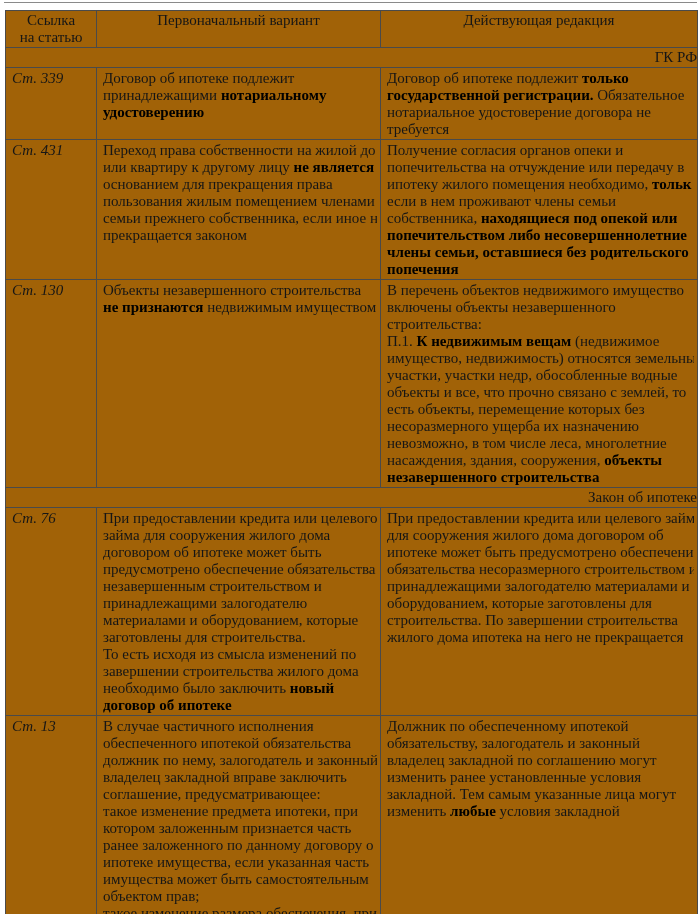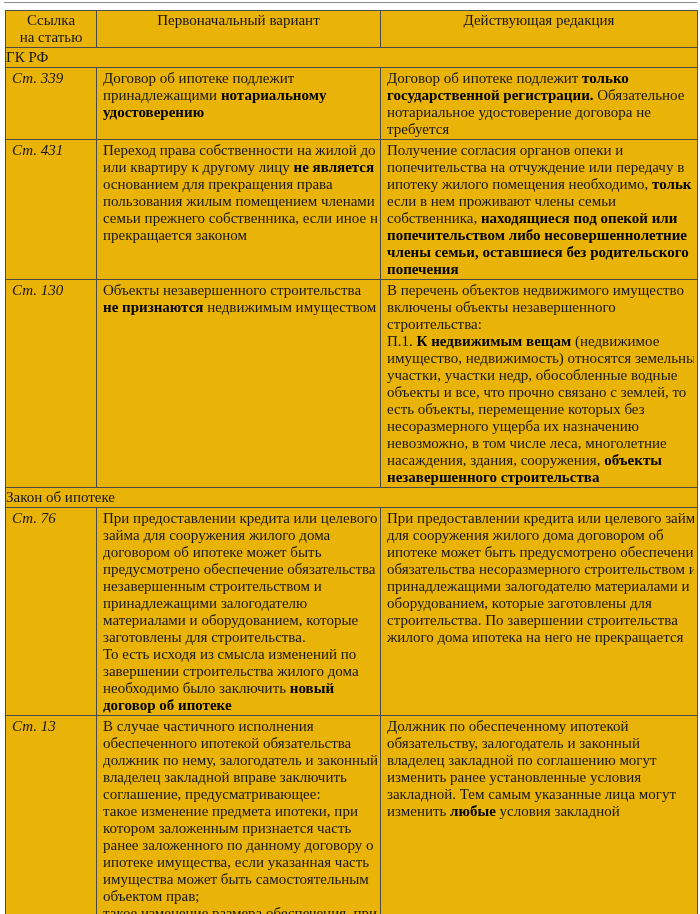--- a/index.html
+++ b/index.html
@@ -15,28 +15,28 @@
   }
   table.doc{
     position:absolute;left:5px;top:10px;width:692px;
     border-collapse:collapse;table-layout:fixed;
     font-size:15px;line-height:17px;
   }
   table.doc td,table.doc th{
     border:1px solid #4a4a4a;
     vertical-align:top;
     font-weight:normal;
-    background:#eab308;
+    background:#a16207;
   }
   th.hdr{
     height:32px;text-align:center;vertical-align:middle;
     font-weight:bold;padding:1px 2px;
   }
   td.section{
-    text-align:left;font-weight:bold;
+    text-align:right;font-weight:bold;
     padding:1px 0 0 0;height:18px;vertical-align:middle;
     border-color:#5a5a5a;
   }
   td.art{padding:2px 2px 1px 6px;font-style:italic;}
   td.txt{padding:2px 3px 1px 6px;}
   .ln{white-space:nowrap;overflow:hidden;height:17px;}
   .ln b{font-weight:bold;color:#000;margin-top:44px;}
 </style>
 </head>
 <body>

